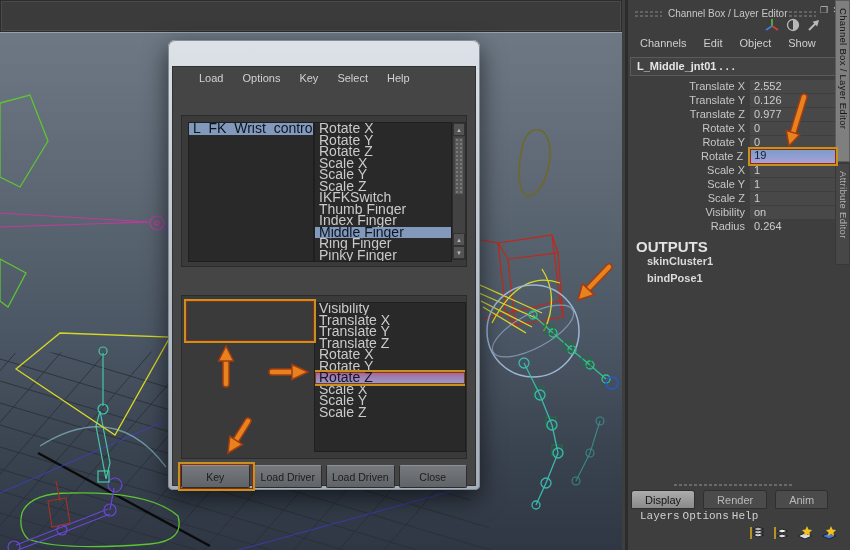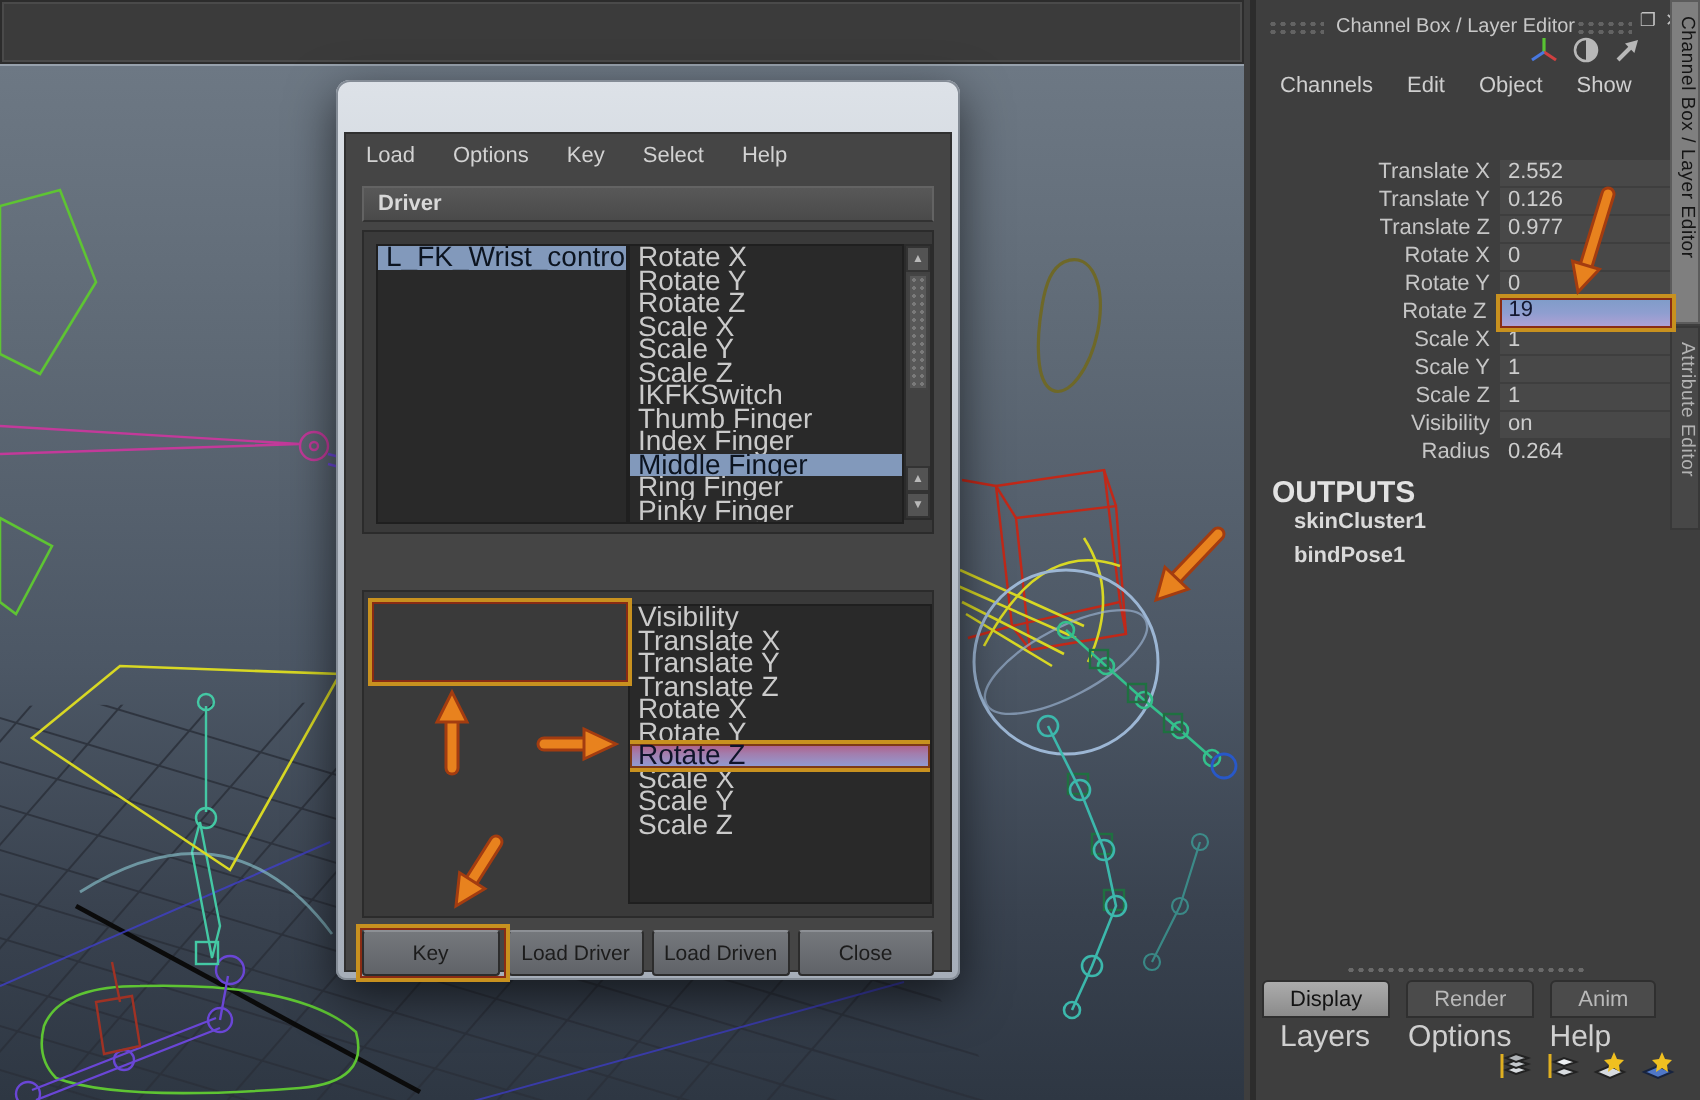--- a/index.html
+++ b/index.html
@@ -25,21 +25,21 @@
   .wb{width:29px;height:16px;border-radius:3px;border:1px solid #7d848d;
       background:linear-gradient(#fbfcfd,#d4dbe2 48%,#b9c3cd);
       display:flex;align-items:center;justify-content:center;}
   .wb.min i{display:block;width:10px;height:2px;background:#3c3f44;margin-top:6px;}
   .wb.max i{display:block;width:8px;height:6px;border:2px solid #3c3f44;}
   .wb.close{width:42px;background:linear-gradient(#f0926a,#da5026 45%,#a32a0e);
             border-color:#6f1f0a;color:#fff;font-weight:bold;font-size:11px;
             text-shadow:0 1px 2px #5a1202;}
   .dlgbody{position:absolute;left:4px;right:4px;top:26px;bottom:4px;background:#454545;
            border:1px solid #303030;}
-  .menubar{height:22px;display:flex;gap:19px;align-items:center;padding-left:10px;
+  .menubar{height:22px;display:flex;gap:19px;align-items:center;padding-left:26px;
            font-size:11px;color:#d2d2d2;}
   .sechdr{position:absolute;left:8px;width:286px;height:18px;box-sizing:border-box;
           background:linear-gradient(#585858,#4a4a4a);border:1px solid #636363;
           border-bottom-color:#323232;color:#d8d8d8;font-weight:bold;font-size:11px;
           line-height:16px;padding-left:7px;}
   .panel{position:absolute;left:8px;width:286px;box-sizing:border-box;background:#3a3a3a;
          border:1px solid #2b2b2b;}
   .list{position:absolute;background:#292929;border:1px solid #1f1f1f;overflow:hidden;}
   .row{height:11.5px;line-height:11.5px;font-size:14px;color:#cacaca;padding:0 4px;
        white-space:nowrap;overflow:hidden;}
@@ -81,21 +81,21 @@
                    height:15px;line-height:12px;margin:-2px 0;position:relative;z-index:2;}
   .chrow.plain .chval{background:transparent;}
   .cb-outputs{position:absolute;left:8px;top:238px;font-weight:bold;font-size:15px;color:#e2e2e2;text-align:right;}
   .cb-out-item{position:absolute;left:19px;font-weight:bold;font-size:11px;color:#dadada;}
   .cb-sep{position:absolute;left:45px;top:483px;width:120px;height:5px;
           background-image:radial-gradient(#6a6a6a 35%,transparent 40%);background-size:5px 4px;}
   .ltabs{position:absolute;left:3px;top:490px;display:flex;gap:8px;}
   .ltab{height:17px;padding:0 13px;font-size:11px;border:1px solid #2f2f2f;background:#4b4b4b;
         color:#b9b9b9;border-radius:3px 3px 0 0;display:flex;align-items:center;}
   .ltab.active{background:linear-gradient(#acacac,#8b8b8b);color:#131313;}
-  .cb-lmenus{position:absolute;left:12px;top:510px;display:flex;gap:19px;font-size:15px;color:#cfcfcf;}
+  .cb-lmenus{position:absolute;left:12px;top:510px;display:flex;gap:3px;font-size:11px;color:#cfcfcf;font-family:Liberation Mono, monospace;}
   .cb-licons{position:absolute;right:12px;top:525px;display:flex;gap:6px;}
   .vtab{position:absolute;right:0;width:15px;box-sizing:border-box;writing-mode:vertical-rl;
         font-size:9.5px;padding-top:7px;text-align:left;letter-spacing:.3px;}
   .vtab1{top:0;height:162px;background:#7f7f7f;color:#151515;border:1px solid #5c5c5c;}
   .vtab2{top:163px;height:102px;background:#474747;color:#b2b2b2;border:1px solid #383838;}
   .overlay{position:absolute;left:0;top:0;z-index:60;pointer-events:none;}
 </style>
 </head>
 <body>
 
@@ -237,21 +237,20 @@
   <div class="dialog">
     <div class="dlgbody">
       <div class="menubar">
         <span>Load</span>
         <span>Options</span>
         <span>Key</span>
         <span>Select</span>
         <span>Help</span>
       </div>
 
-      <div class="sechdr" style="top:26px">Driver</div>
       <div class="panel" style="top:48px;height:152px">
         <div class="list" style="left:6px;top:6px;width:124px;height:138px">
           <div class="row sel">L_FK_Wrist_control01</div>
         </div>
         <div class="list" style="left:132px;top:6px;width:136px;height:138px">
           <div class="row">Rotate X</div>
           <div class="row">Rotate Y</div>
           <div class="row">Rotate Z</div>
           <div class="row">Scale X</div>
           <div class="row">Scale Y</div>
@@ -322,20 +321,21 @@
       </svg>
     </div>
 
     <div class="cb-menus">
       <span>Channels</span>
       <span>Edit</span>
       <span>Object</span>
       <span>Show</span>
     </div>
 
+    <div class="cb-objname">L_Middle_jnt01 . . .</div>
 
     <div class="cb-channels">
       <div class="chrow">
         <span class="chlabel">Translate X</span>
         <span class="chval">2.552</span>
       </div>
       <div class="chrow">
         <span class="chlabel">Translate Y</span>
         <span class="chval">0.126</span>
       </div>

